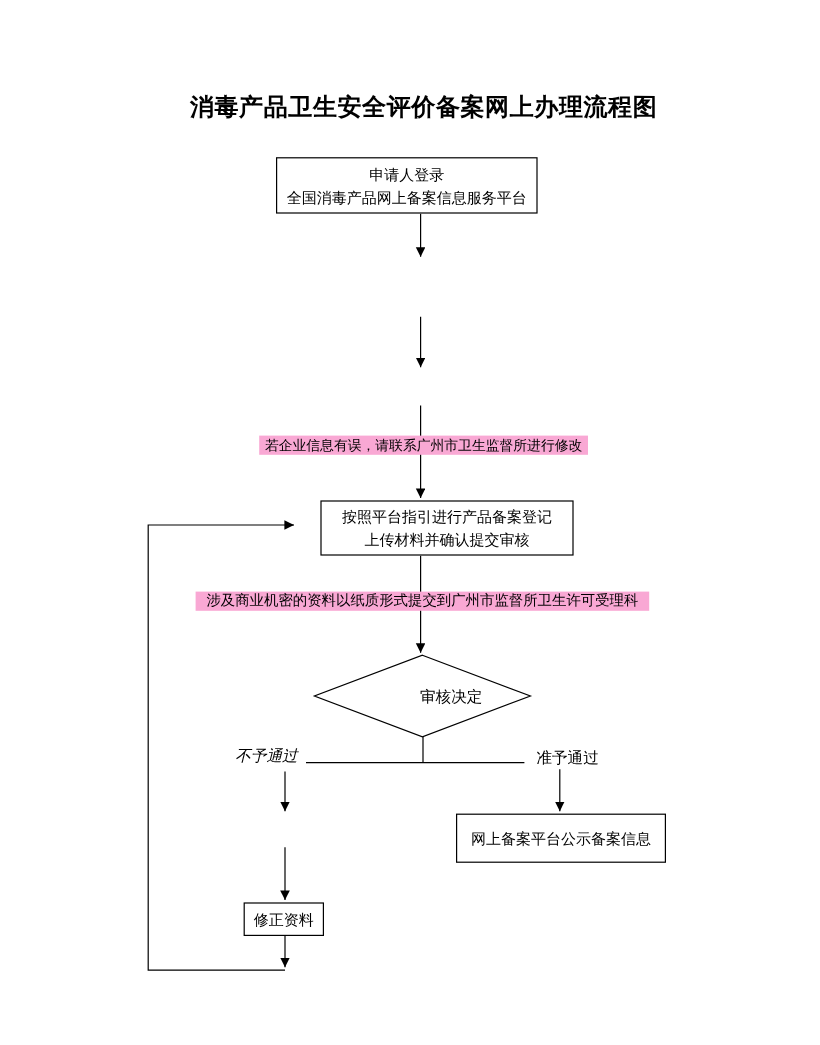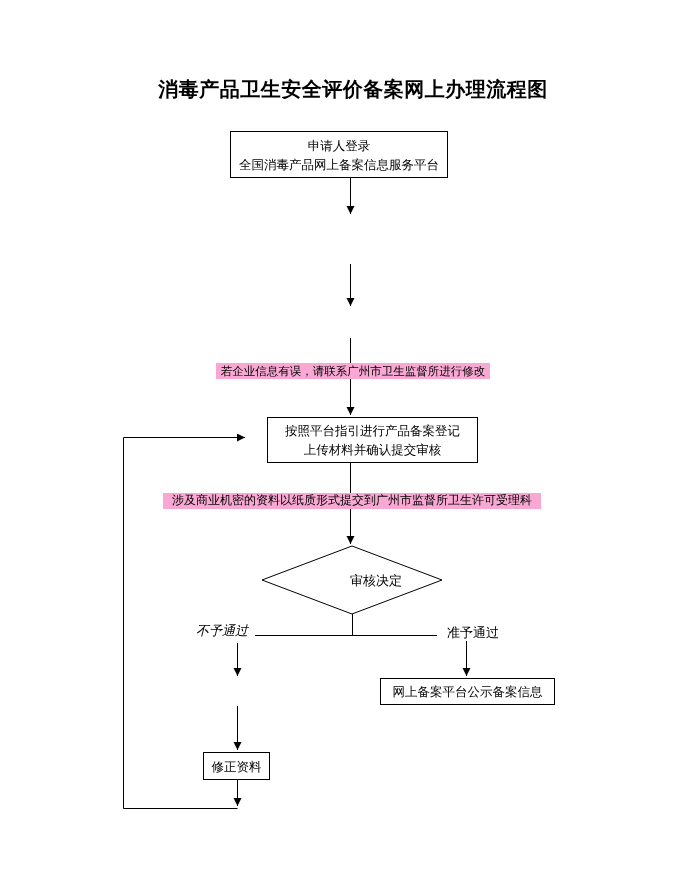--- a/index.html
+++ b/index.html
@@ -71,17 +71,17 @@
 
   <div class="note" style="left:163px; top:493px; width:374px; font-size:12px;font-family:Liberation Mono, monospace;">涉及商业机密的资料以纸质形式提交到广州市监督所卫生许可受理科</div>
 
   <div class="diamond-label" style="left:302px; top:572px; width:100px;">审核决定</div>
 
   <div class="branch-label" style="left:194px; top:623px;font-style:italic;">不予通过</div>
 
   <div class="branch-label" style="left:445px; top:625px;">准予通过</div>
 
 
-  <div class="box" style="left:380px; top:678px; width:175px; height:27px;">网上备案平台公示备案信息</div>
+  <div class="box" style="left:380px; top:678px; width:175px; height:41px;">网上备案平台公示备案信息</div>
 
   <div class="box" style="left:203px; top:752px; width:67px; height:28px;">修正资料</div>
 
 </div>
 
 </body></html>

